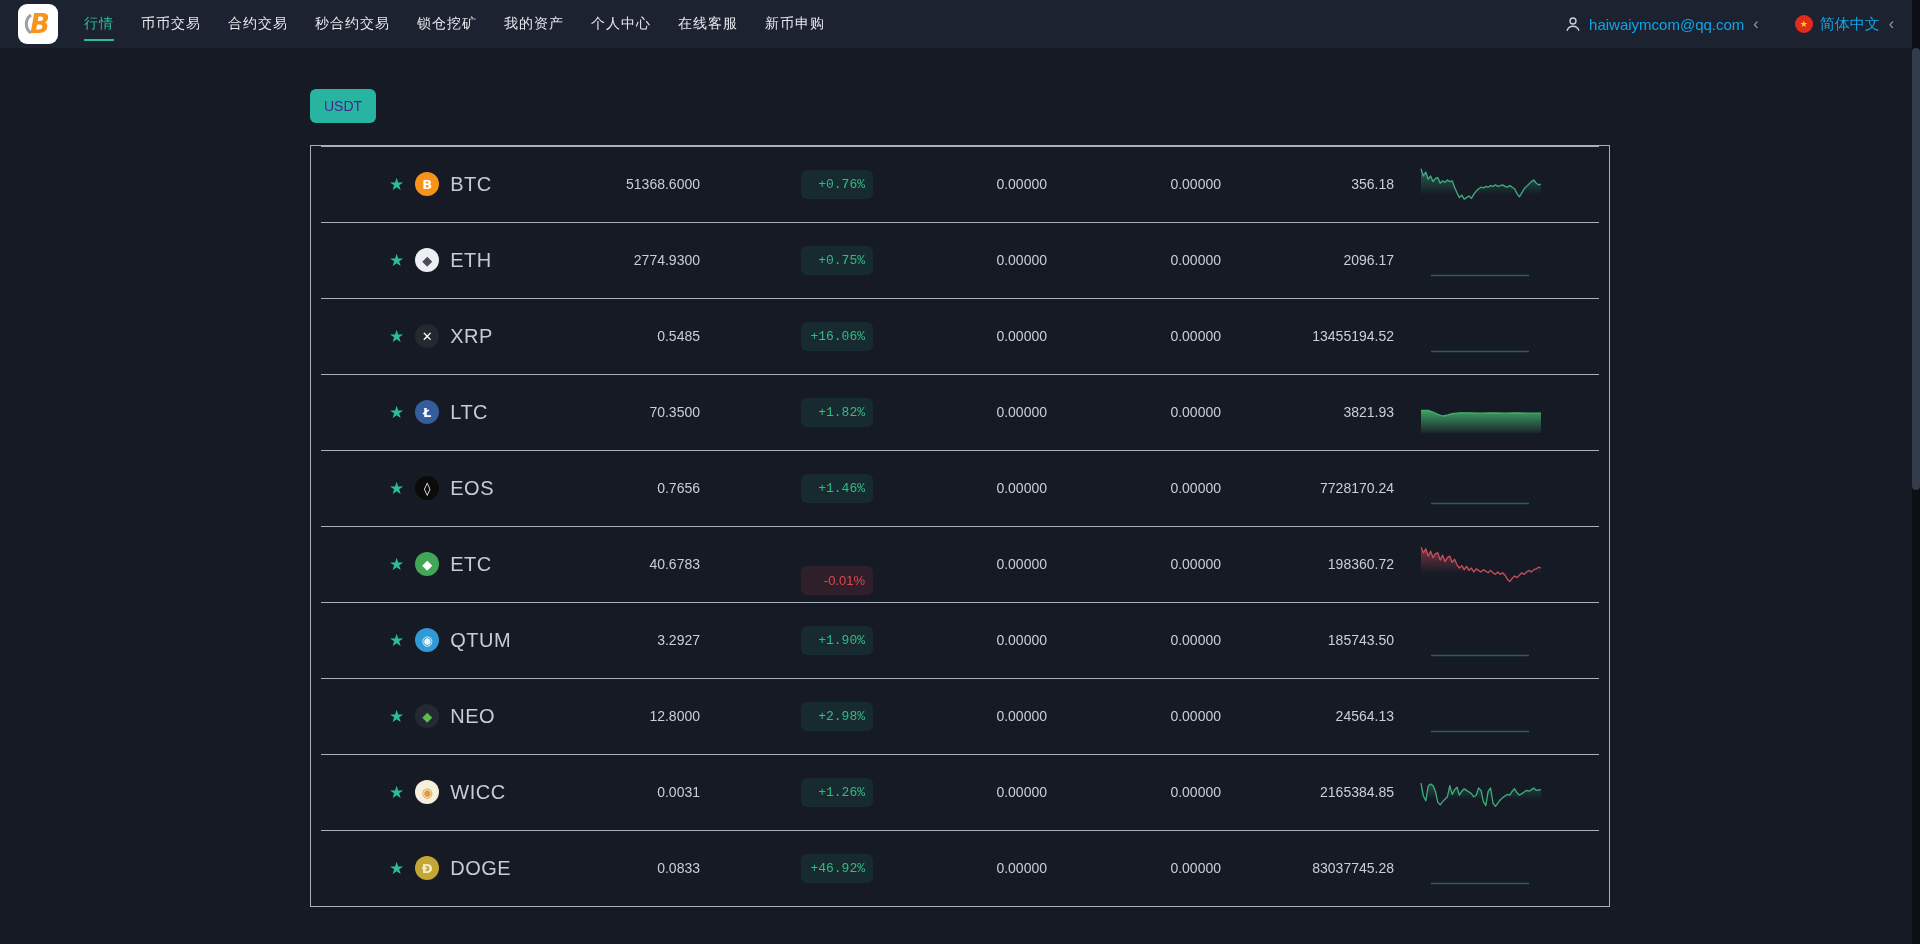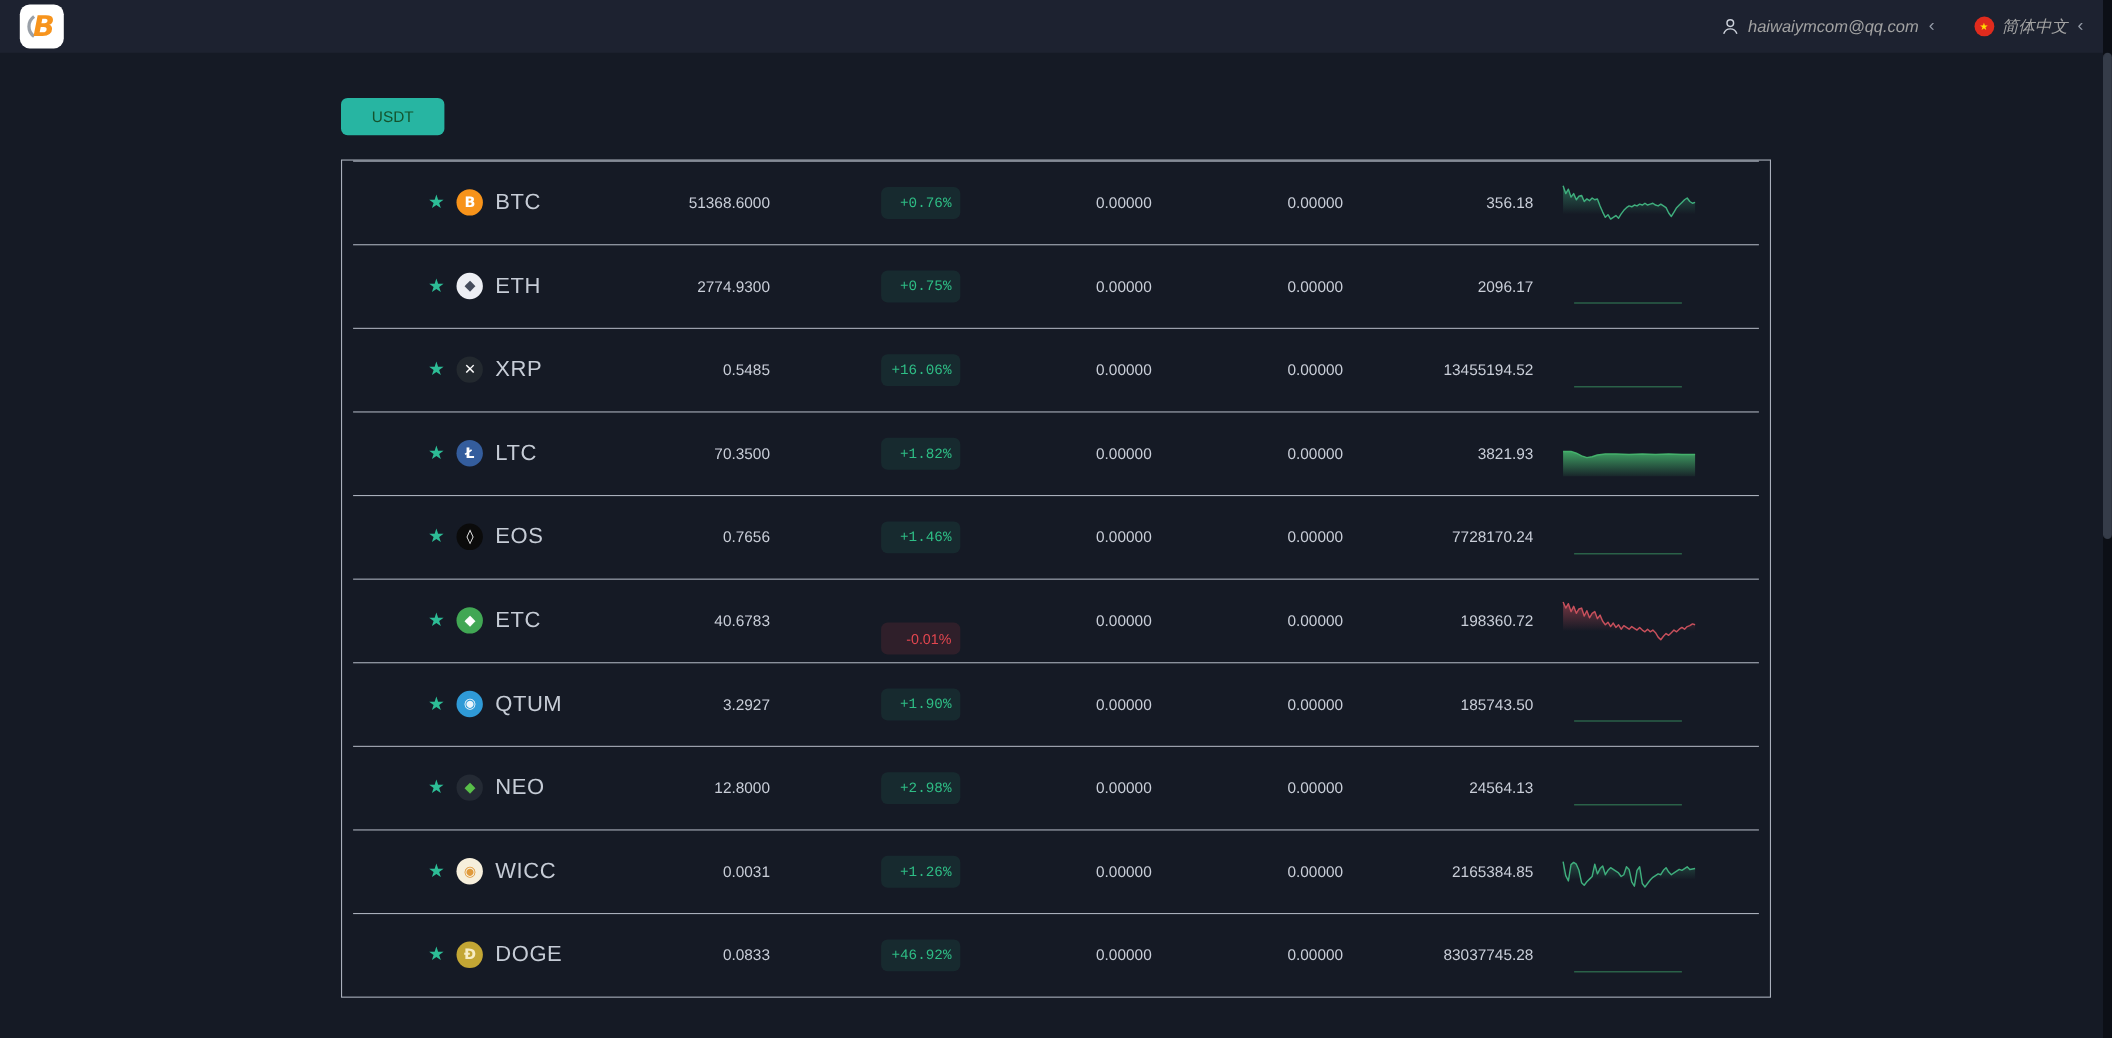--- a/index.html
+++ b/index.html
@@ -25,33 +25,33 @@
     font-size:14px; color:#e7e9ee; letter-spacing:1px; cursor:pointer;
     position:relative; padding:14px 0; white-space:nowrap;
   }
   .nav-item.active { color:#2dbd96; }
   .nav-item.active::after {
     content:""; position:absolute; left:0; right:0; bottom:6px;
     height:2px; background:#2dbd96;
   }
   .nav-right { margin-left:auto; display:flex; align-items:center; gap:36px; }
   .account, .lang { display:flex; align-items:center; gap:7px; cursor:pointer; }
-  .account-email, .lang-label { font-size:15px; color:#a3a3a3;font-style:italic; }
+  .account-email, .lang-label { font-size:15px; color:#0ea5e9; }
   .chev { color:#949bа7; color:#949ba7; font-size:16px; line-height:1; margin-left:2px; }
   .flag {
     width:18px; height:18px; border-radius:50%; background:#e02b1d;
     display:flex; align-items:center; justify-content:center;
     font-size:9px; color:#ffde00; overflow:hidden;
   }
   
   .content { width:1300px; margin:0 auto; }
   .usdt-tab {
     margin-top:41px; margin-bottom:22px;
-    min-width:62px; height:34px; padding:0 28px;
-    background:#27b5a2; color:#14532d; font-size:14px;
+    min-width:62px; height:34px; padding:0 14px;
+    background:#27b5a2; color:#4c1d95; font-size:14px;
     border:none; border-radius:6px; cursor:pointer;
     font-family:inherit; display:block;
   }
   .market-table {
     border:1px solid #a9afbb;
     background:rgba(255,255,255,0.005);
   }
   .thead, .row {
     display:grid;
     grid-template-columns:215px 174px 173px 174px 174px 173px 1fr;
@@ -97,20 +97,31 @@
 </head>
 <body>
 
 <header class="nav">
   <div class="logo">
     <svg width="40" height="40" viewBox="0 0 40 40">
       <path d="M13 29 A 11 11 0 0 1 13 11" stroke="#9aa0a8" stroke-width="3" fill="none"></path>
       <text x="22" y="29" text-anchor="middle" font-size="26" font-weight="bold" font-style="italic" fill="#f7941d" font-family="DejaVu Sans, sans-serif">B</text>
     </svg>
   </div>
+  <nav class="nav-items" id="main-nav">
+      <div class="nav-item active">行情</div>
+      <div class="nav-item">币币交易</div>
+      <div class="nav-item">合约交易</div>
+      <div class="nav-item">秒合约交易</div>
+      <div class="nav-item">锁仓挖矿</div>
+      <div class="nav-item">我的资产</div>
+      <div class="nav-item">个人中心</div>
+      <div class="nav-item">在线客服</div>
+      <div class="nav-item">新币申购</div>
+    </nav>
   <div class="nav-right">
     <div class="account">
       <svg width="18" height="18" viewBox="0 0 24 24" fill="none" stroke="#ccd1da" stroke-width="1.8">
         <circle cx="12" cy="8" r="4"></circle>
         <path d="M4 21c1.5-4 4.5-6 8-6s6.5 2 8 6"></path>
       </svg>
       <span class="account-email">haiwaiymcom@qq.com</span>
       <span class="chev">‹</span>
     </div>
     <div class="lang">

